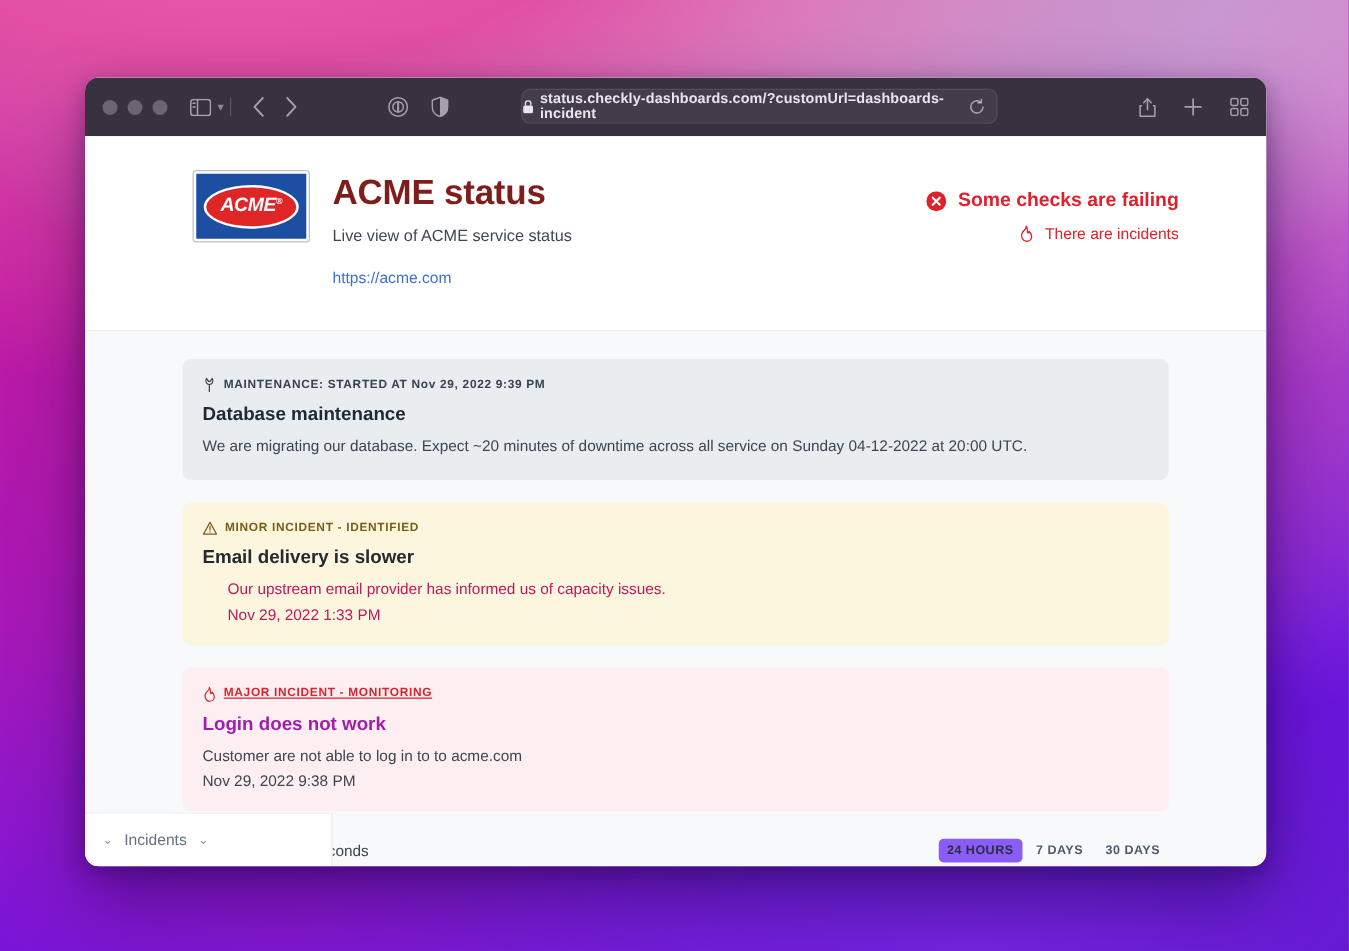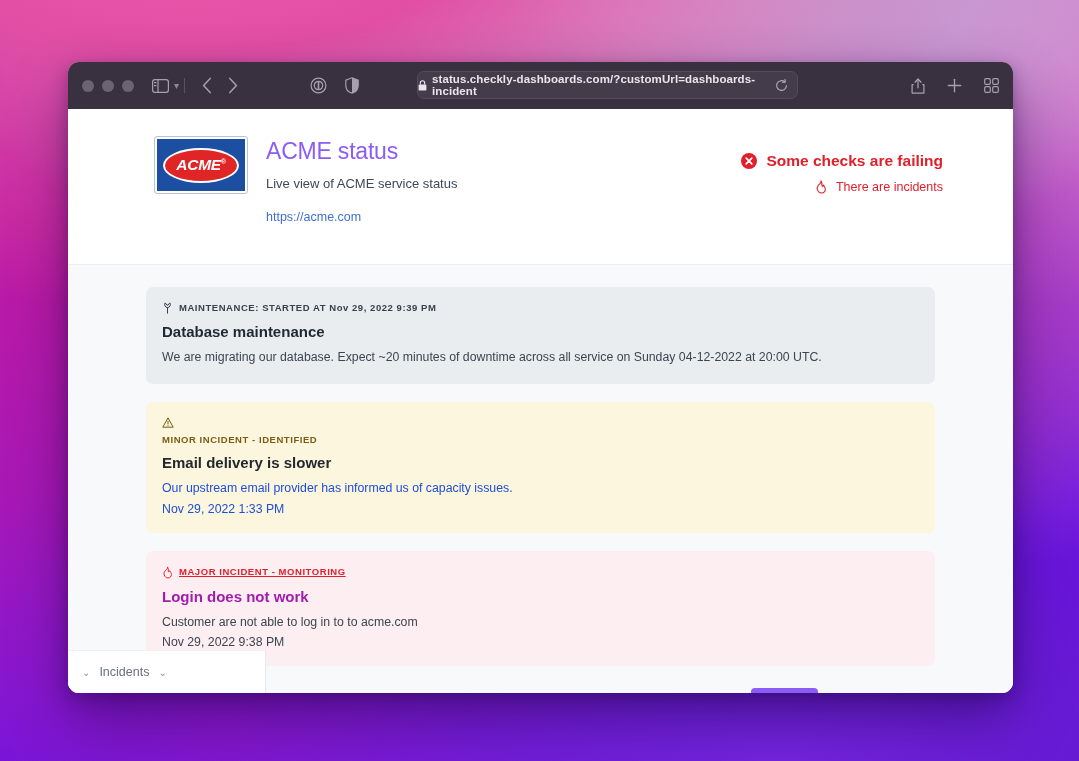--- a/index.html
+++ b/index.html
@@ -103,21 +103,21 @@
     border-radius: 50%;
     display: flex; align-items: center; justify-content: center;
   }
   #logo-text {
     color: #ffffff; font-weight: bold; font-size: 15.5px;
     font-style: italic; letter-spacing: -0.3px;
   }
   #logo-text sup { font-size: 7px; vertical-align: super; }
 
   #header-text { margin-left: 19px; padding-top: 1px; }
-  #page-title { font-size: 23px; font-weight: normal; color: #8b5cf6; letter-spacing: -0.2px; }
+  #page-title { font-size: 28px; font-weight: bold; color: #7f1d1d; letter-spacing: -0.2px; }
   #page-subtitle { font-size: 13px; color: #3f4954; margin-top: 11px; }
   #site-link { font-size: 12.5px; color: #3d6fd4; margin-top: 19px; display: block; text-decoration: none; }
 
   #header-status { margin-left: auto; text-align: right; padding-top: 15px; }
   .status-line { display: flex; align-items: center; justify-content: flex-end; gap: 9px; }
   #checks-failing-text { font-size: 15.5px; font-weight: bold; color: #e0202b; }
   #incidents-line { margin-top: 10px; }
   #incidents-text { font-size: 12.5px; color: #e0202b; }
 
   
@@ -134,23 +134,23 @@
   .card-title { font-size: 15px; font-weight: bold; margin-top: 9px; }
   .card-body { font-size: 12.3px; margin-top: 9px; line-height: 1.45; }
   .card-time { font-size: 12.3px; margin-top: 4px; }
 
   #card-maintenance { background: #e9edf0; }
   #card-maintenance .card-kicker { color: #38414d; }
   #card-maintenance .card-title { color: #1f2933; }
   #card-maintenance .card-body { color: #3c4650; }
 
   #card-minor { background: #fdf6de; }
-  #card-minor .card-kicker { color: #7a5d14; flex-direction: column; }
+  #card-minor .card-kicker { color: #7a5d14; }
   #card-minor .card-title { color: #24292f; }
-  #card-minor .card-body, #card-minor .card-time { color: #1d4ed8; }
+  #card-minor .card-body, #card-minor .card-time { color: #be185d; margin-left: 20px; }
 
   #card-major { background: #fdeef1; }
   #card-major .card-kicker { color: #e0202b; text-decoration: underline; }
   #card-major .card-title { color: #a21caf; }
   #card-major .card-body, #card-major .card-time { color: #3c4650; }
 
   
   #refresh-row {
     display: flex; align-items: center;
     padding: 4px 78px 0 78px;

